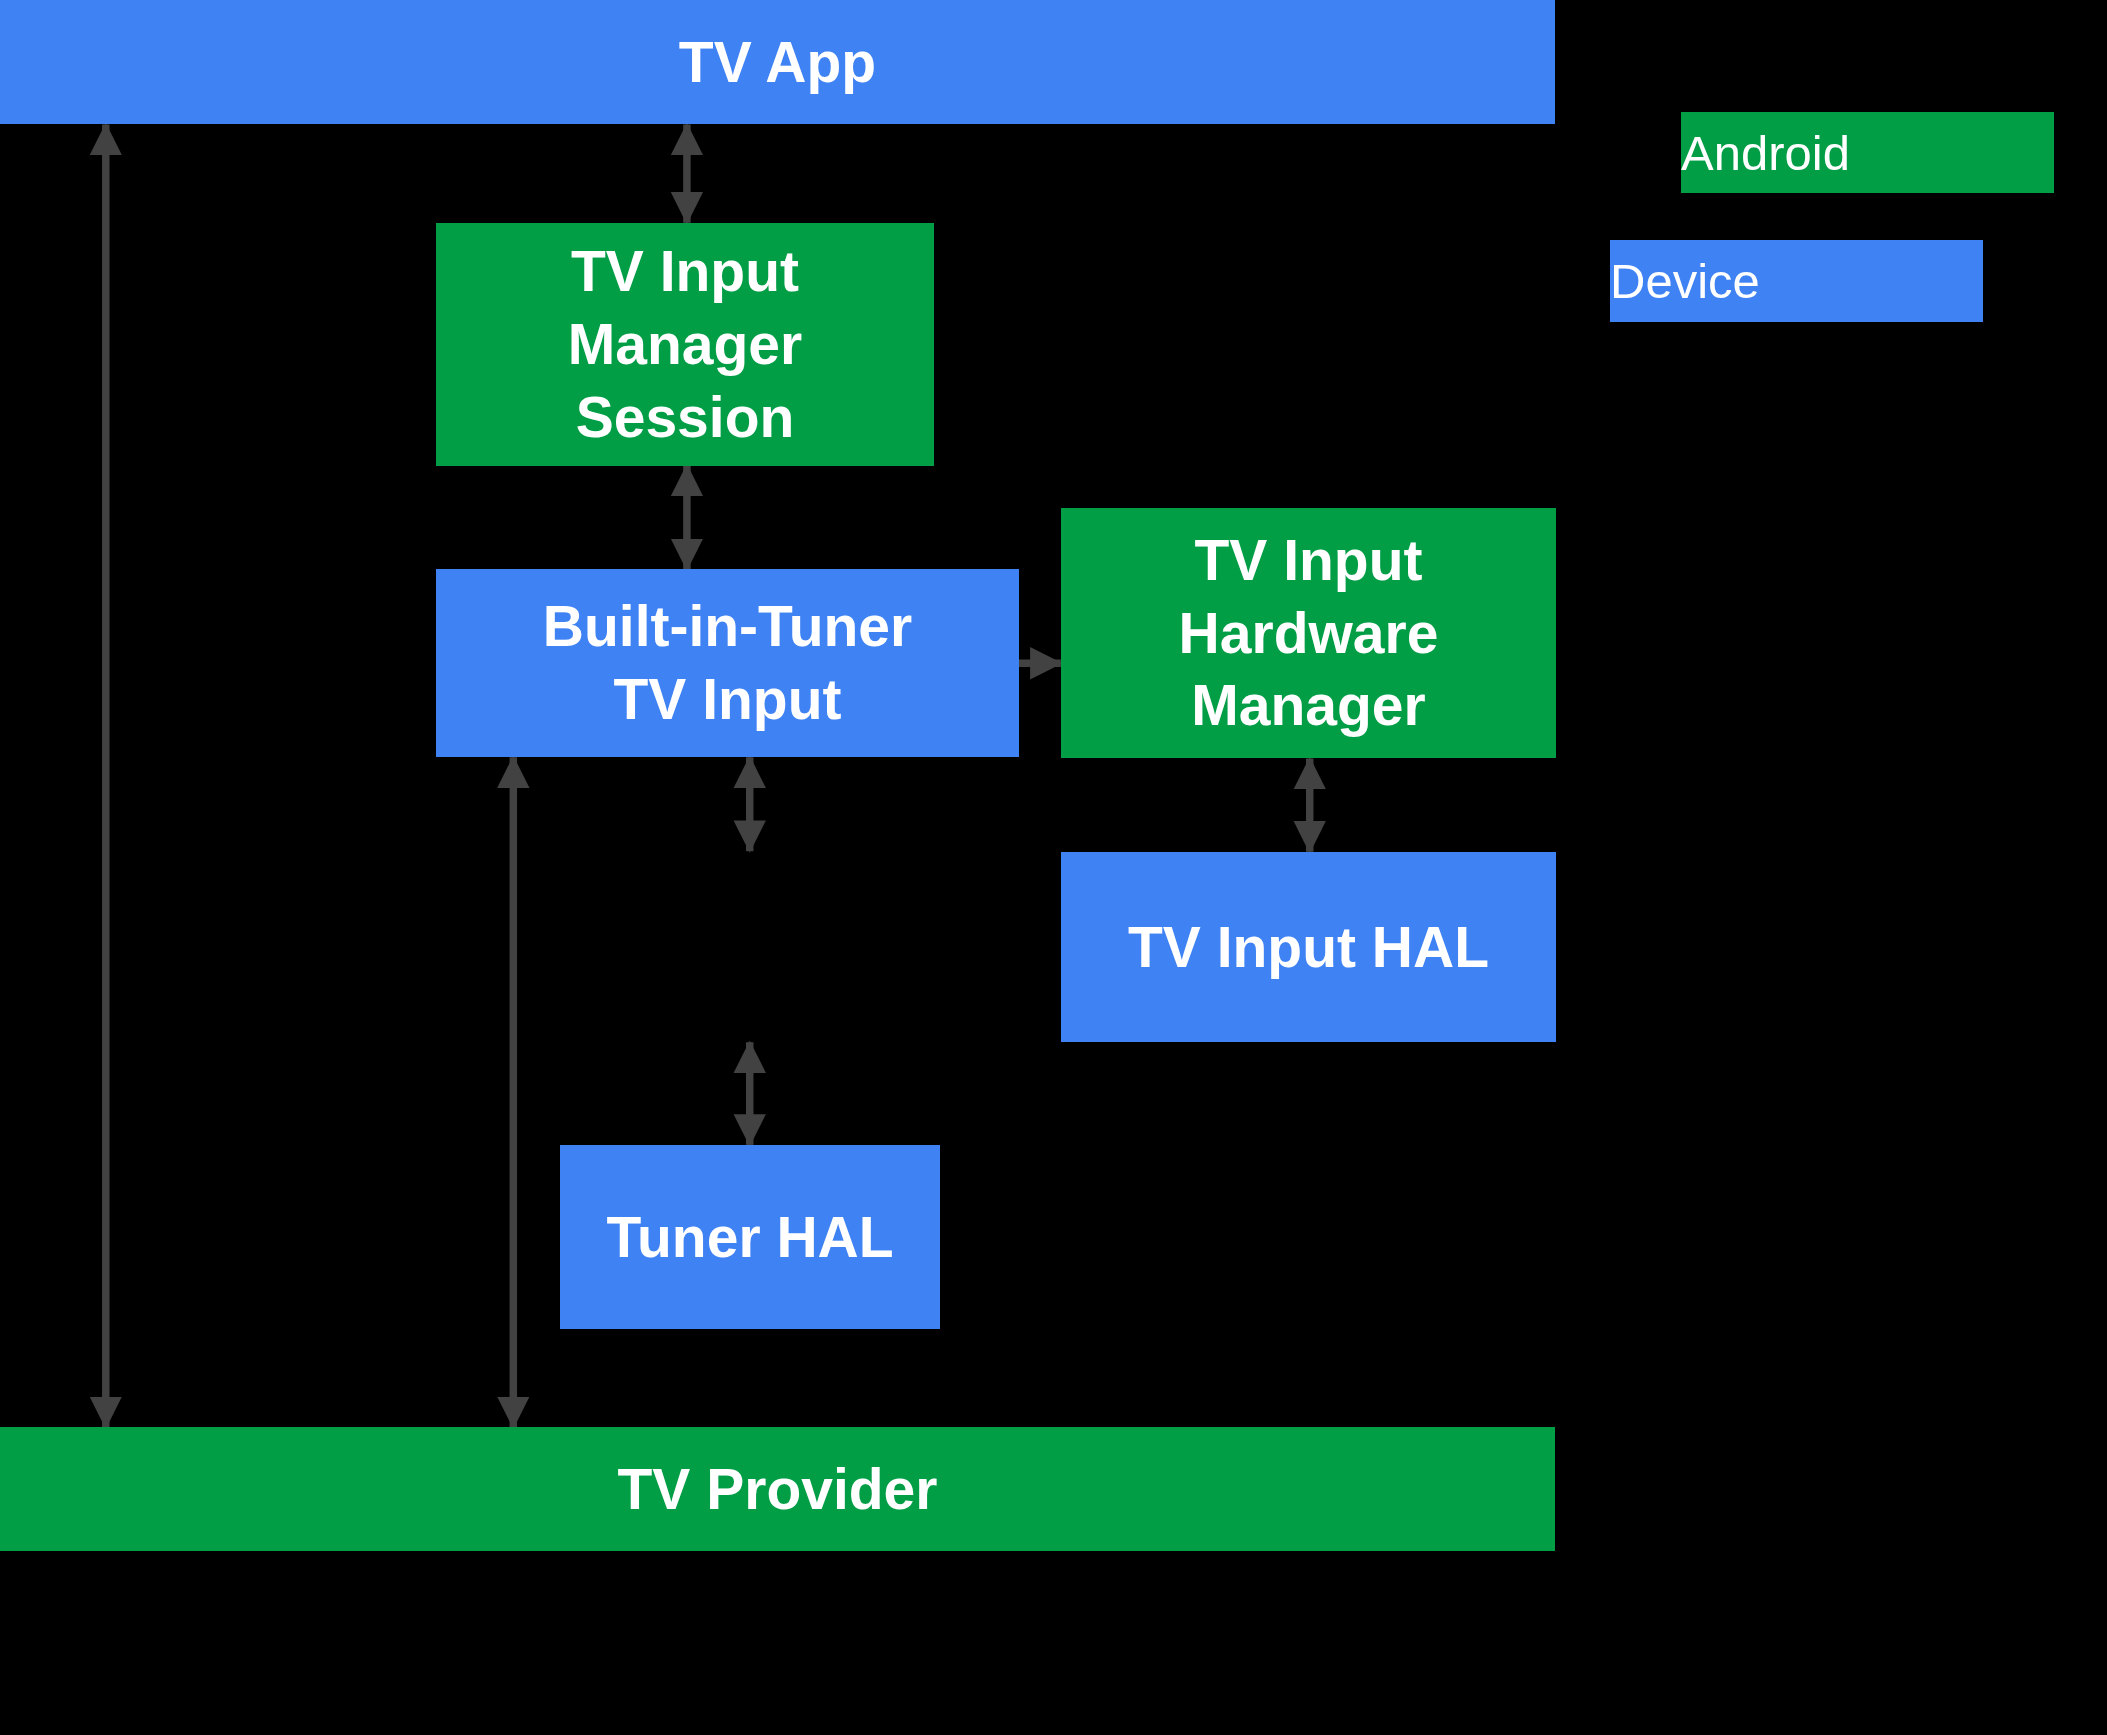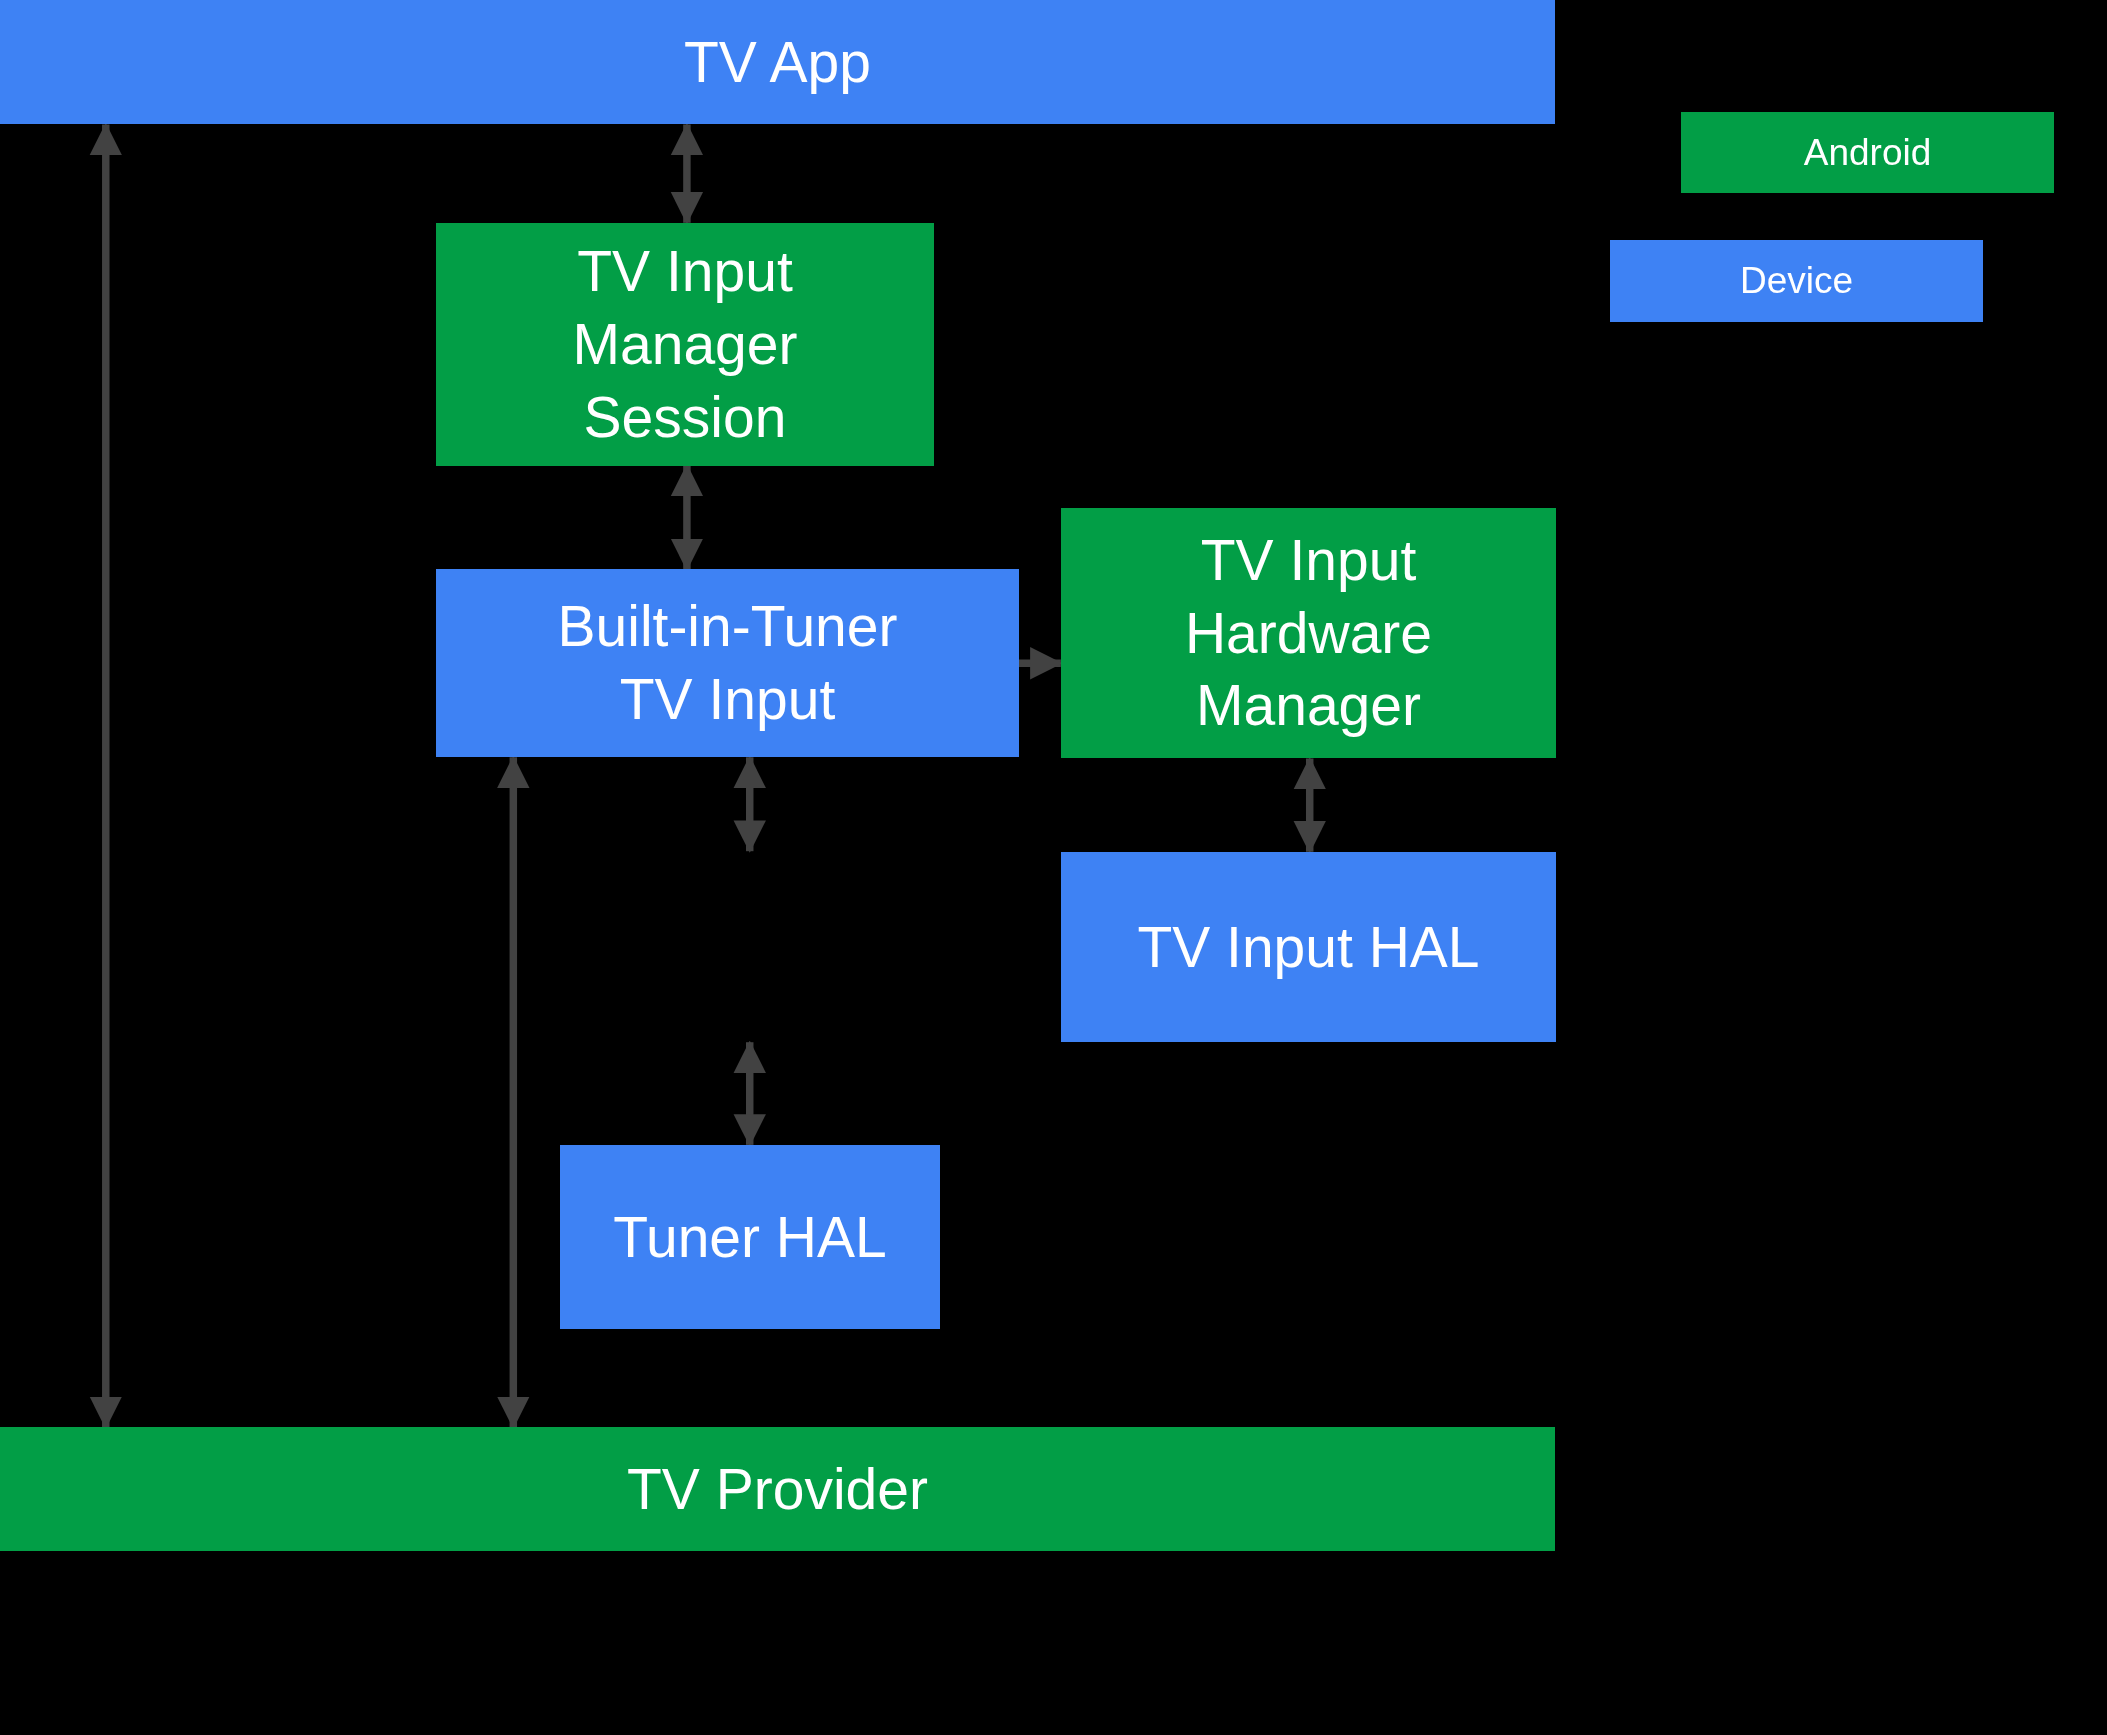--- a/index.html
+++ b/index.html
@@ -27,43 +27,42 @@
     stroke-width: 12;
   }
   .box {
     position: absolute;
     display: flex;
     align-items: center;
     justify-content: center;
     text-align: center;
     color: var(--label-color, #ffffff);
     font-size: 57px;
-    font-weight: 400;
+    font-weight: 700;
     line-height: 1.28;
     white-space: pre-line;
   }
   .android { background: var(--android-color, #029E46); }
   .device  { background: var(--device-color,  #3E82F4); }
 
   #box-tv-app          { left: 0;      top: 0;      width: 1555px; height: 124px; }
   #box-tvims           { left: 436px;  top: 223px;  width: 498px;  height: 243px; }
   #box-built-in        { left: 436px;  top: 569px;  width: 583px;  height: 188px; }
   #box-tvihm           { left: 1061px; top: 508px;  width: 495px;  height: 250px; }
   #box-tuner-framework { left: 560px;  top: 851px; width: 380px;  height: 191px; }
   #box-tv-input-hal    { left: 1061px; top: 852px; width: 495px;  height: 190px; }
   #box-tuner-hal       { left: 560px;  top: 1145px; width: 380px;  height: 184px; }
   #box-tv-provider     { left: 0;      top: 1427px; width: 1555px; height: 124px; }
 
   .legend-box {
     position: absolute;
     display: flex;
     align-items: center;
-    justify-content: center;
     color: var(--label-color, #ffffff);
-    font-size: 37px;
+    font-size: 49px;
     font-weight: 500;
   }
   #legend-android { left: 1681px; top: 112px; width: 373px; height: 81px; }
   #legend-device  { left: 1610px; top: 240px; width: 373px; height: 82px; }
 </style>
 </head>
 <body>
 
 <div id="canvas">
 

